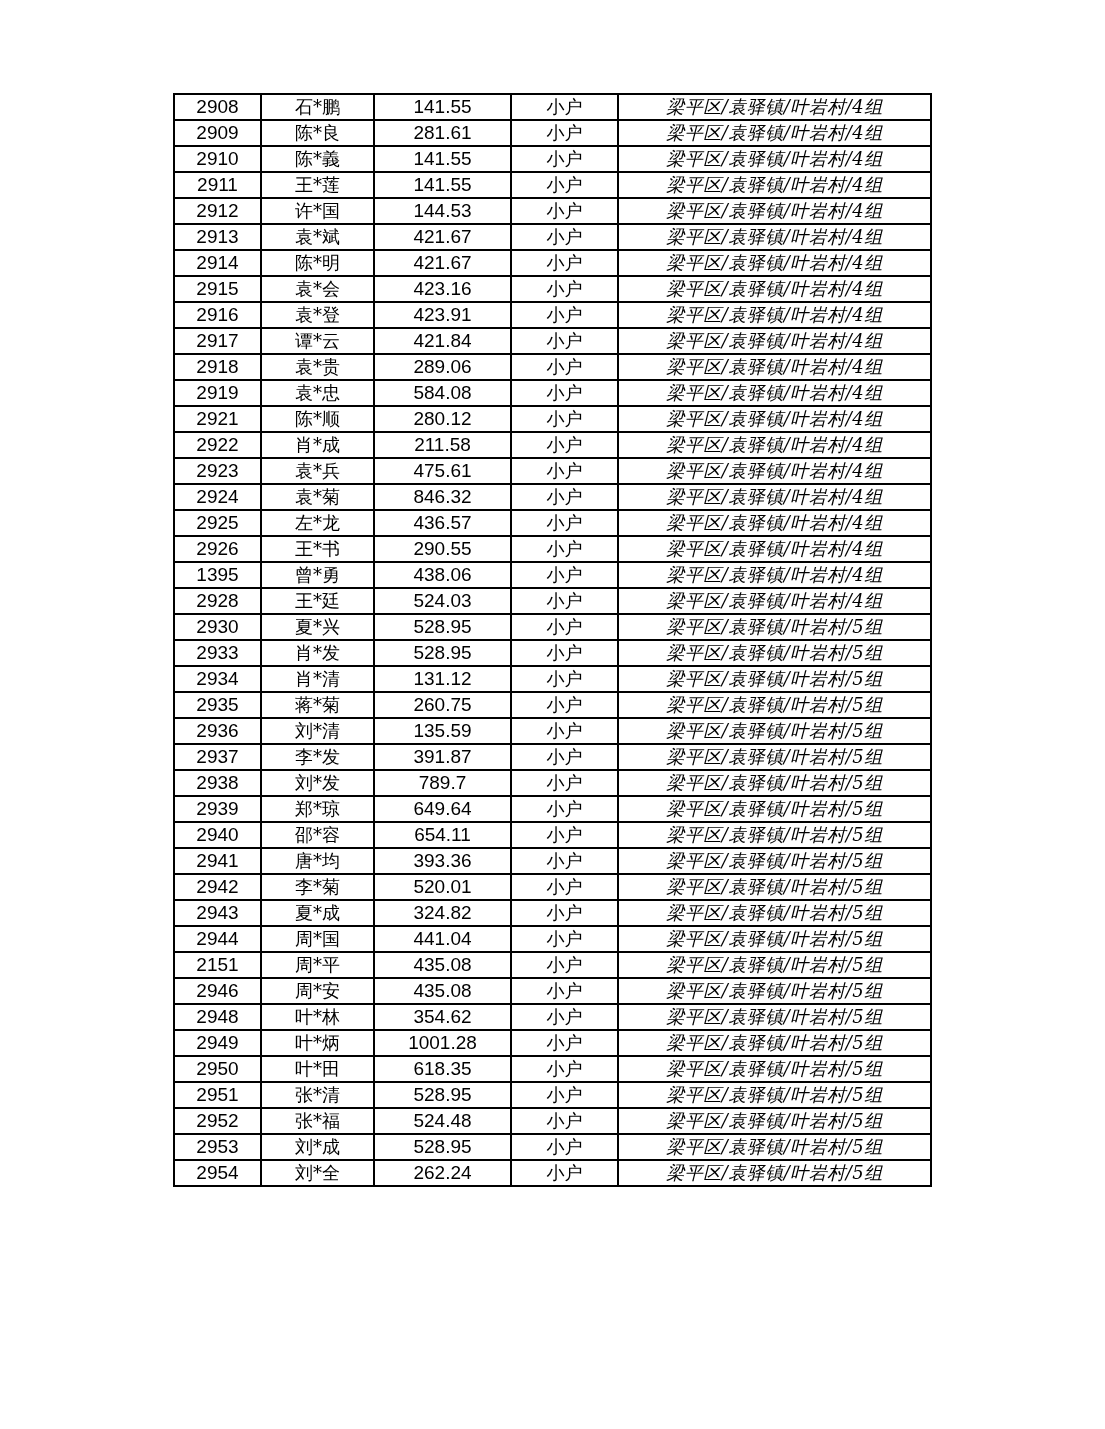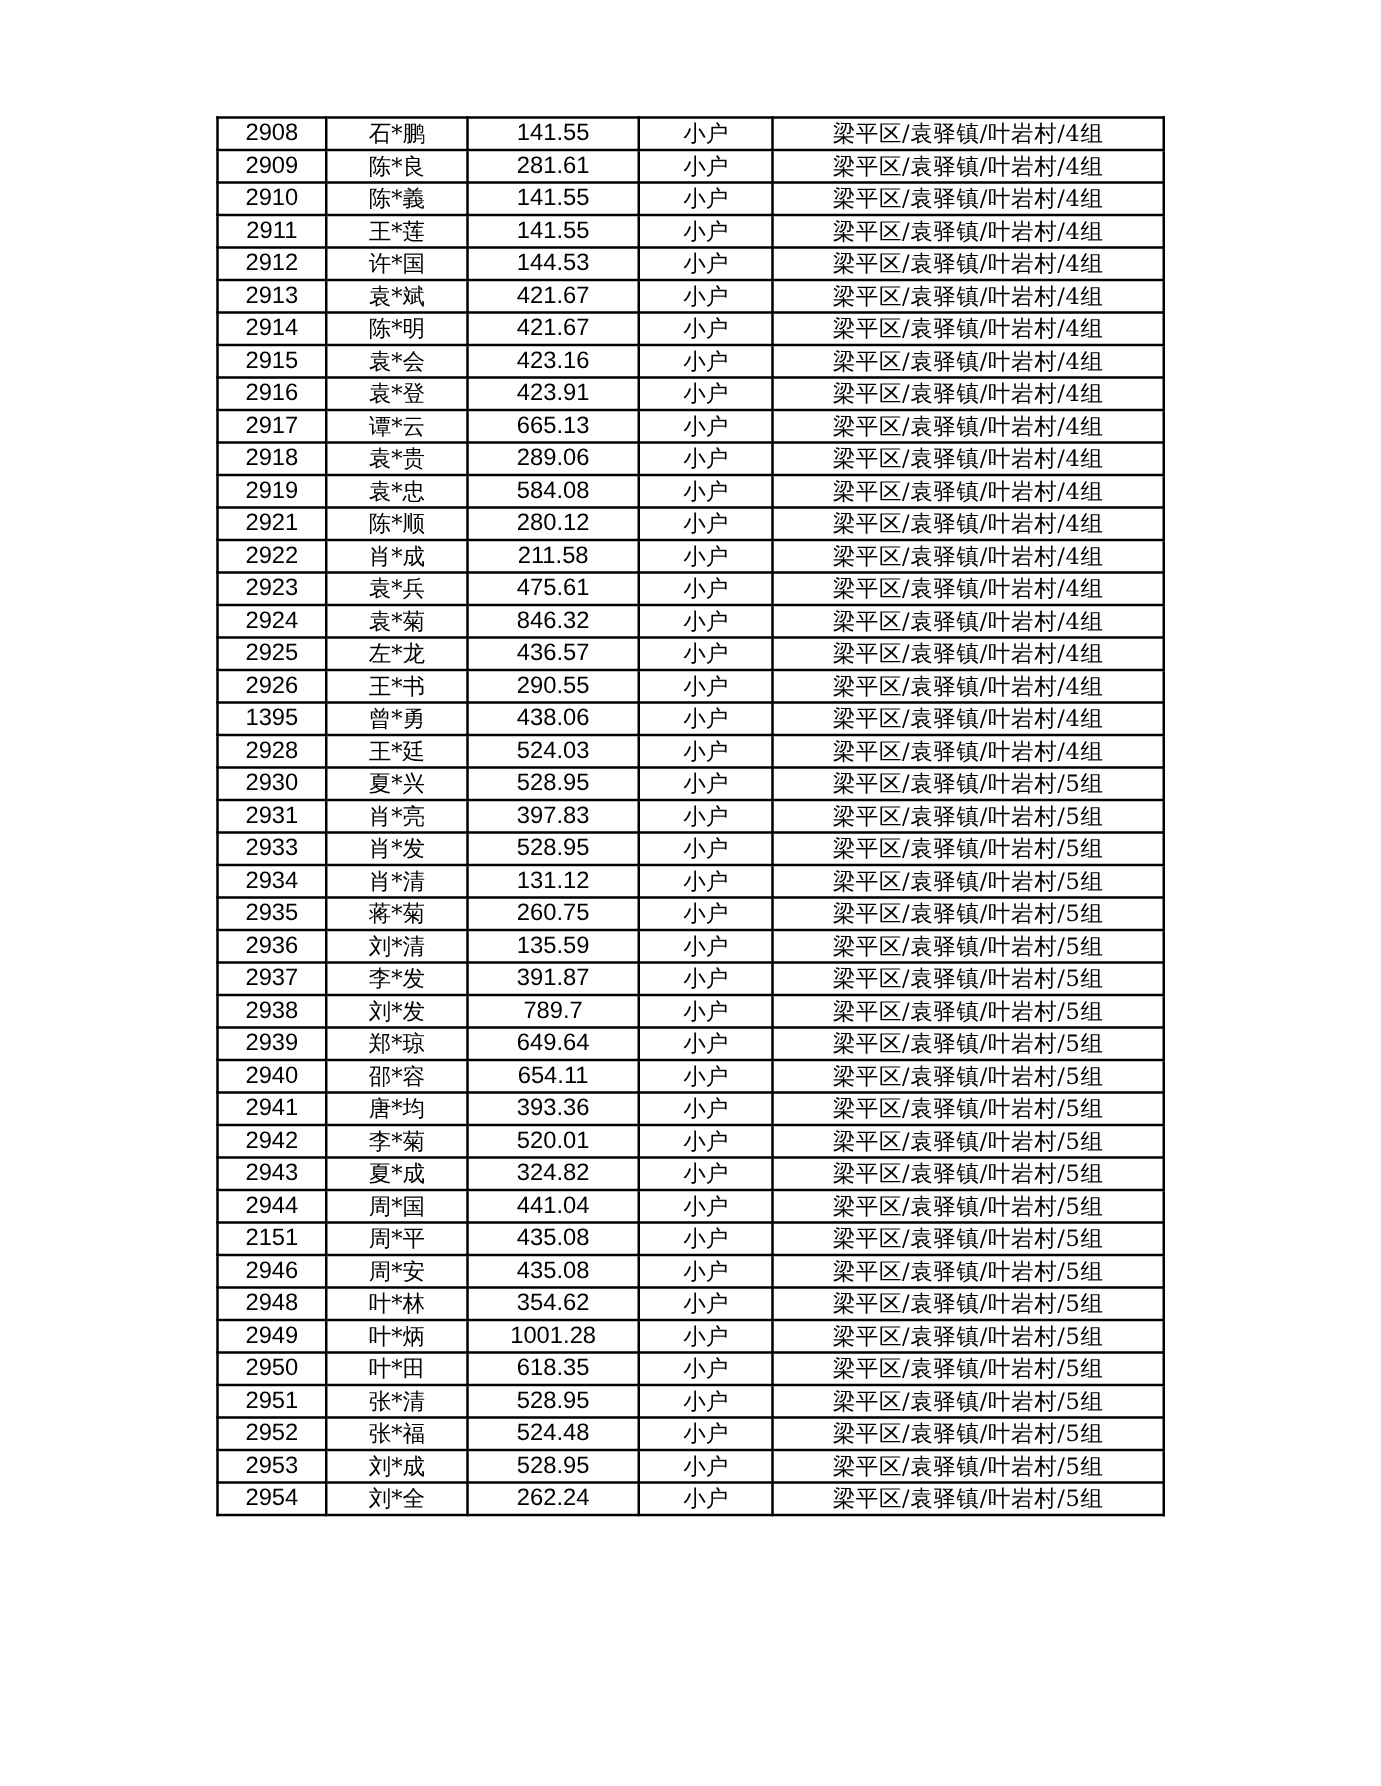--- a/index.html
+++ b/index.html
@@ -38,20 +38,21 @@
     font-size: 19px;
   }
   td.cjk {
     font-family: "DejaVu Serif", serif;
     font-size: 18px;
   }
   td.addr {
     font-family: "DejaVu Serif", serif;
     font-size: 18px;
     letter-spacing: 0.5px;
+    font-style: italic;
   }
 </style>
 </head>
 <body>
 
 <div class="page">
   <table class="records">
     <colgroup>
       <col style="width:87px">
       <col style="width:113px">
@@ -119,21 +120,21 @@
         <tr>
       <td class="num">2916</td>
       <td class="cjk">袁*登</td>
       <td class="num">423.91</td>
       <td class="cjk">小户</td>
       <td class="addr">梁平区/袁驿镇/叶岩村/4组</td>
     </tr>
         <tr>
       <td class="num">2917</td>
       <td class="cjk">谭*云</td>
-      <td class="num">665.13</td>
+      <td class="num">421.84</td>
       <td class="cjk">小户</td>
       <td class="addr">梁平区/袁驿镇/叶岩村/4组</td>
     </tr>
         <tr>
       <td class="num">2918</td>
       <td class="cjk">袁*贵</td>
       <td class="num">289.06</td>
       <td class="cjk">小户</td>
       <td class="addr">梁平区/袁驿镇/叶岩村/4组</td>
     </tr>
@@ -197,27 +198,20 @@
       <td class="num">2928</td>
       <td class="cjk">王*廷</td>
       <td class="num">524.03</td>
       <td class="cjk">小户</td>
       <td class="addr">梁平区/袁驿镇/叶岩村/4组</td>
     </tr>
         <tr>
       <td class="num">2930</td>
       <td class="cjk">夏*兴</td>
       <td class="num">528.95</td>
-      <td class="cjk">小户</td>
-      <td class="addr">梁平区/袁驿镇/叶岩村/5组</td>
-    </tr>
-        <tr>
-      <td class="num">2931</td>
-      <td class="cjk">肖*亮</td>
-      <td class="num">397.83</td>
       <td class="cjk">小户</td>
       <td class="addr">梁平区/袁驿镇/叶岩村/5组</td>
     </tr>
         <tr>
       <td class="num">2933</td>
       <td class="cjk">肖*发</td>
       <td class="num">528.95</td>
       <td class="cjk">小户</td>
       <td class="addr">梁平区/袁驿镇/叶岩村/5组</td>
     </tr>

